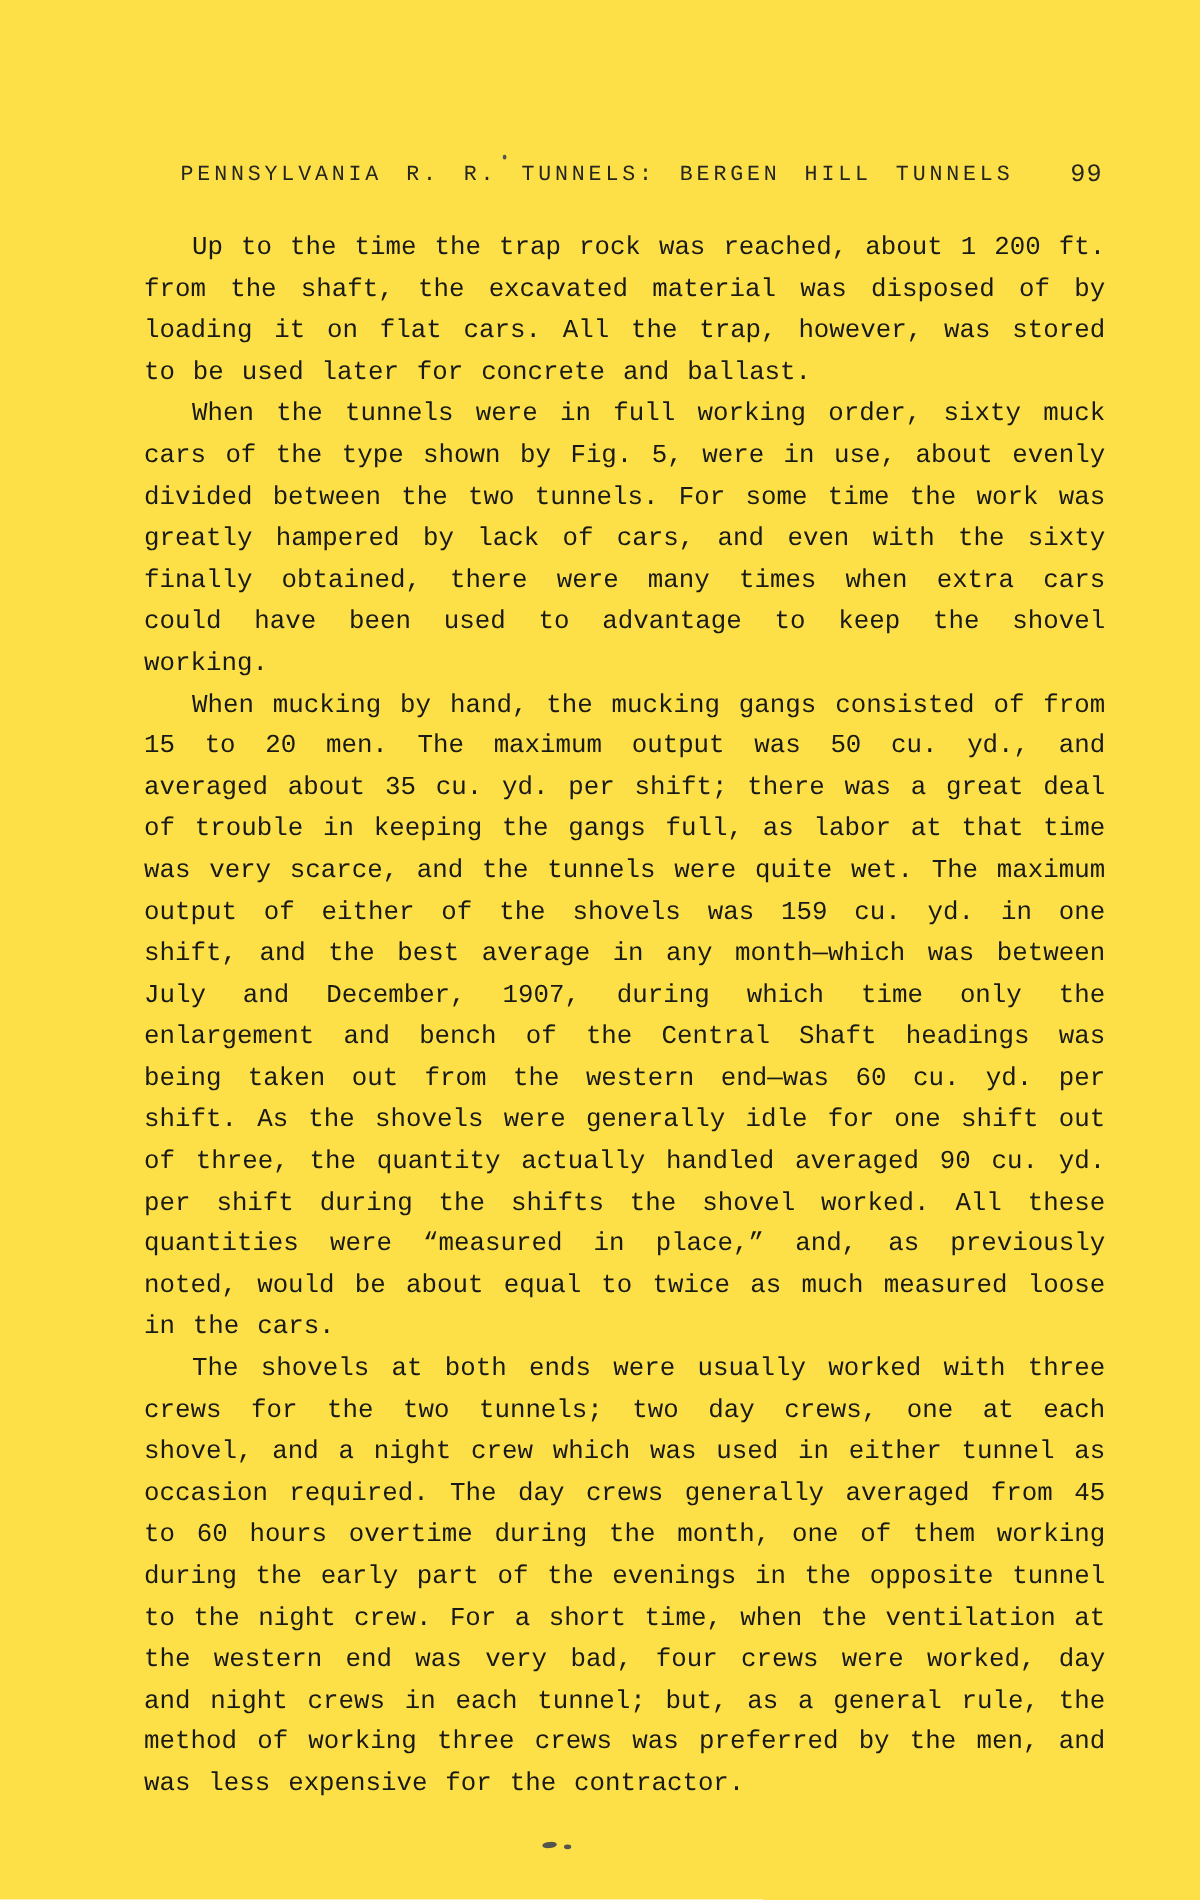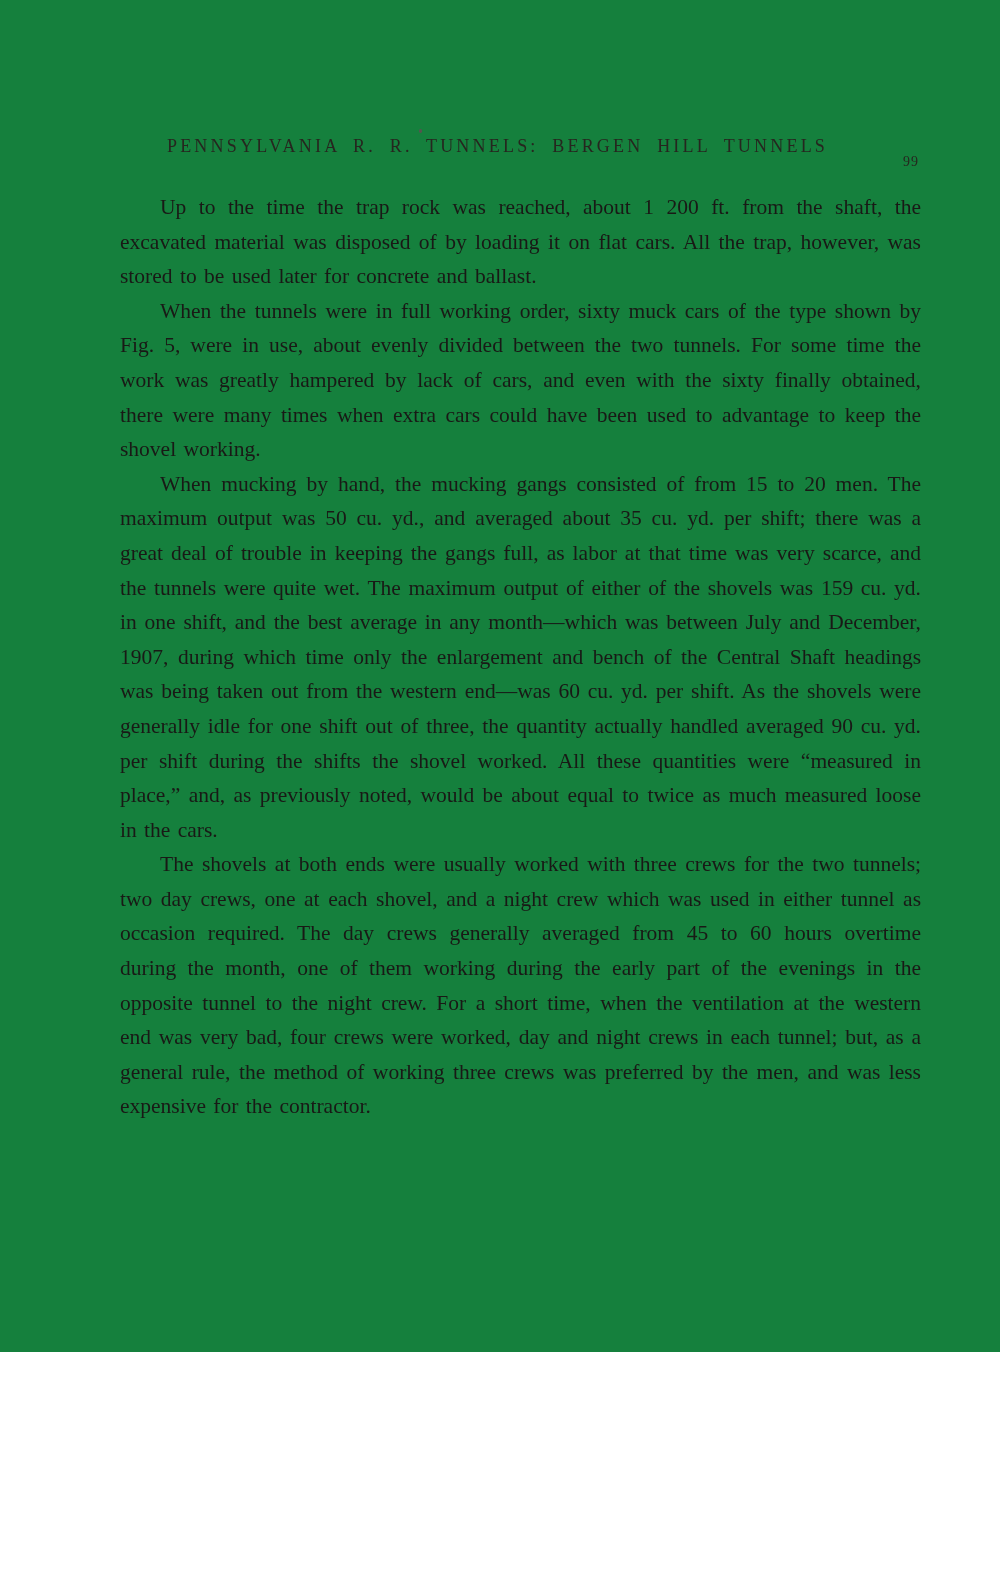--- a/index.html
+++ b/index.html
@@ -3,25 +3,25 @@
 <meta charset="utf-8">
 <style>
   html, body {
     margin: 0;
     padding: 0;
     background: #ffffff;
   }
   .page {
     position: relative;
     width: 1000px;
-    height: 1352px;
-    background: #15803d;
+    height: 1583px;
+    background: #fde047;
     box-sizing: border-box;
     overflow: hidden;
-    font-family: Liberation Serif, serif;
+    font-family: Liberation Mono, monospace;
     color: #1b1b18;
   }
   .text-column {
     position: absolute;
     left: 120px;
     top: 136px;
     width: 801px;
   }
   .running-header {
     position: relative;
@@ -35,24 +35,23 @@
     letter-spacing: 3.2px;
     word-spacing: 6px;
     color: #26261f;
     padding-right: 46px;
     white-space: nowrap;
   }
   .page-number {
     position: absolute;
     right: 2px;
     top: -1px;
-    font-size: 14px;
+    font-size: 21px;
     letter-spacing: 1px;
     color: #26261f;
-    margin-top: 19px;
   }
   .body-text p {
     margin: 0;
     text-align: justify;
     font-size: 21.5px;
     line-height: 34.6px;
     text-indent: 40px;
     word-spacing: 2px;
     color: #191916;
   }

